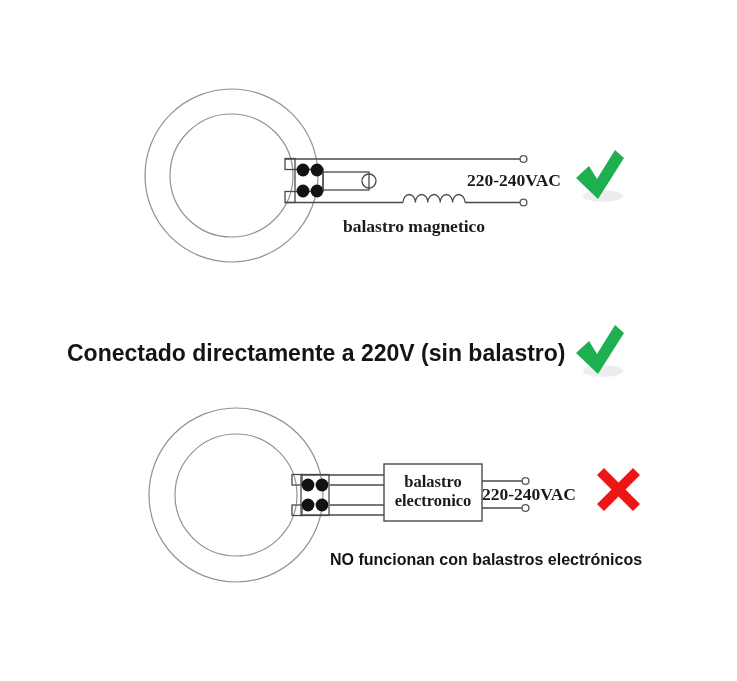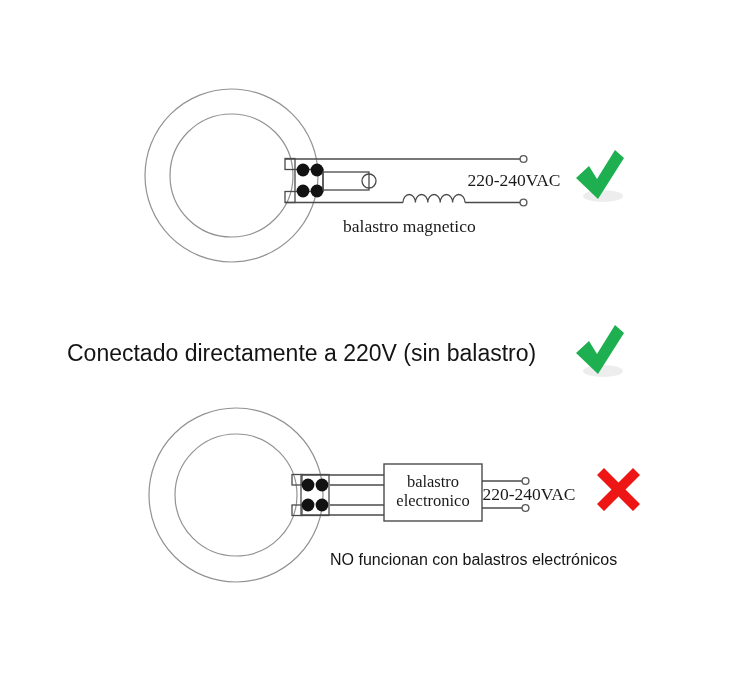--- a/index.html
+++ b/index.html
@@ -2,20 +2,21 @@
 <html><head>
 <meta charset="utf-8">
 <style>
   html,body{margin:0;padding:0;background:#ffffff;}
   .page{
     position:relative;
     width:737px;height:681px;
     background:#ffffff;
     overflow:hidden;
     font-family:"Liberation Sans", sans-serif;
+    font-weight:bold;
   }
   svg{position:absolute;left:0;top:0;}
   .serif-label{
     font-family:"Liberation Serif", serif;
     fill:#1a1a1a;
   }
   .sans-label{
     font-family:"Liberation Sans", sans-serif;
     fill:#141414;
   }

